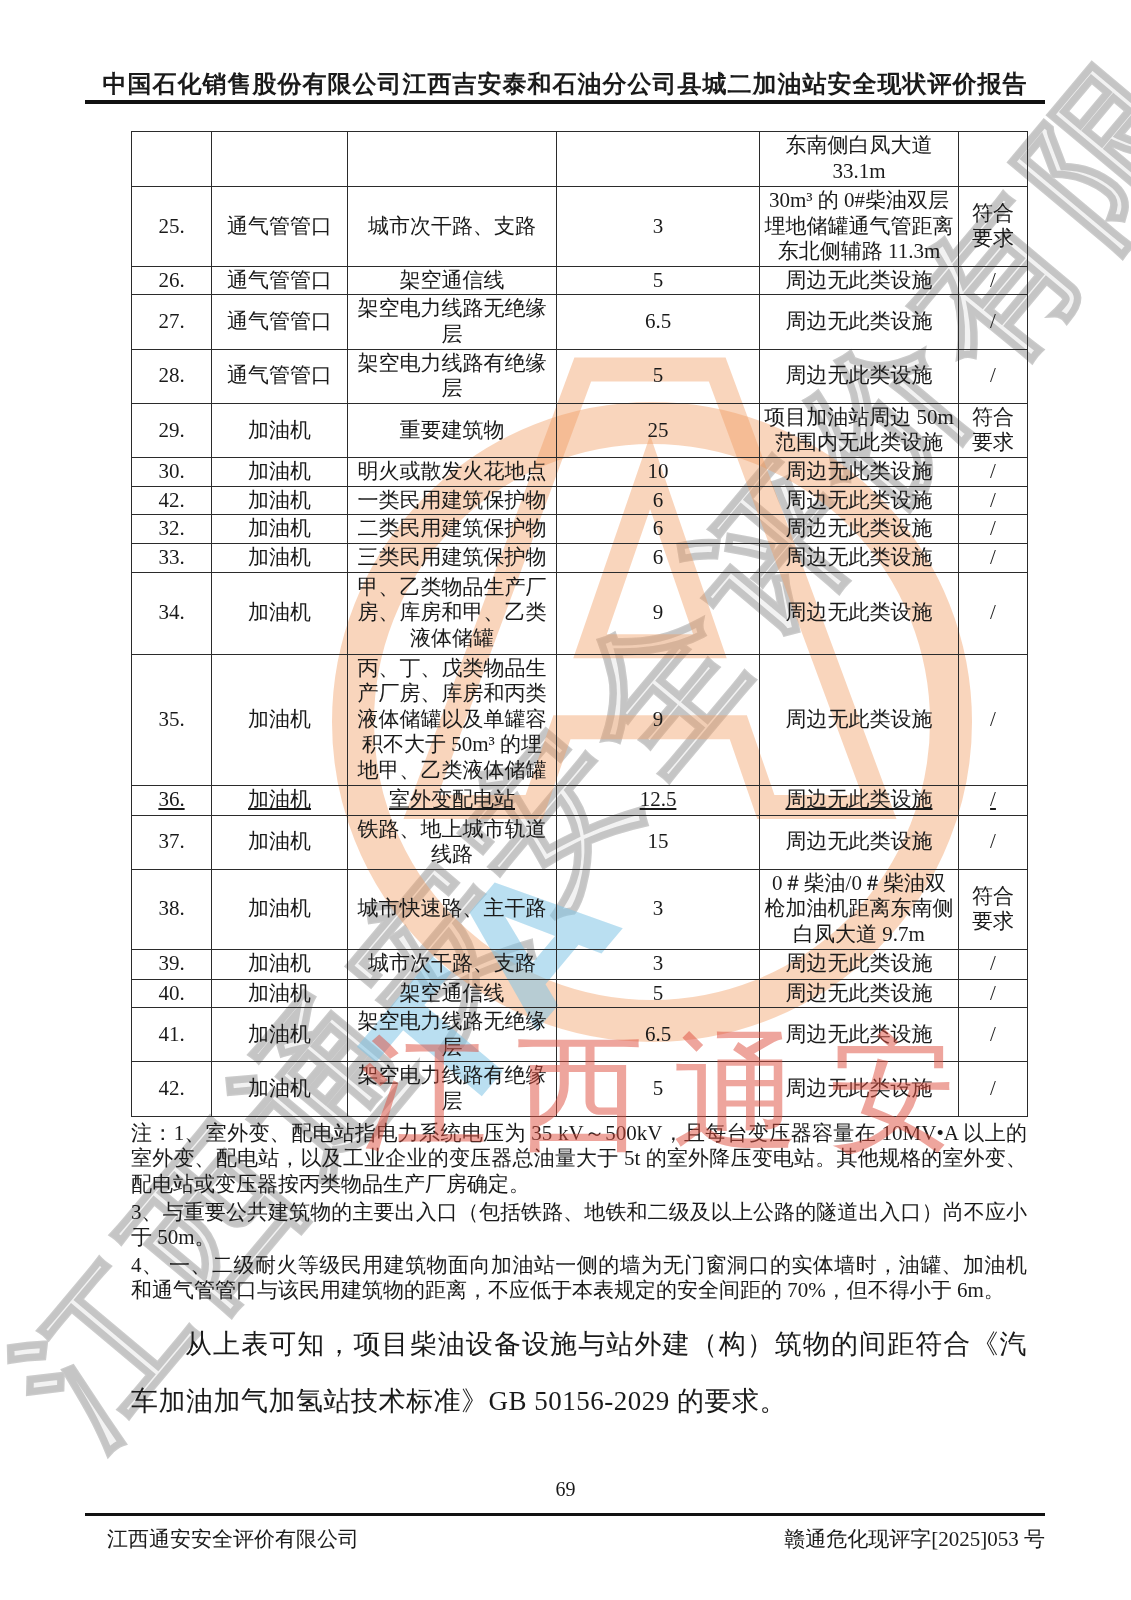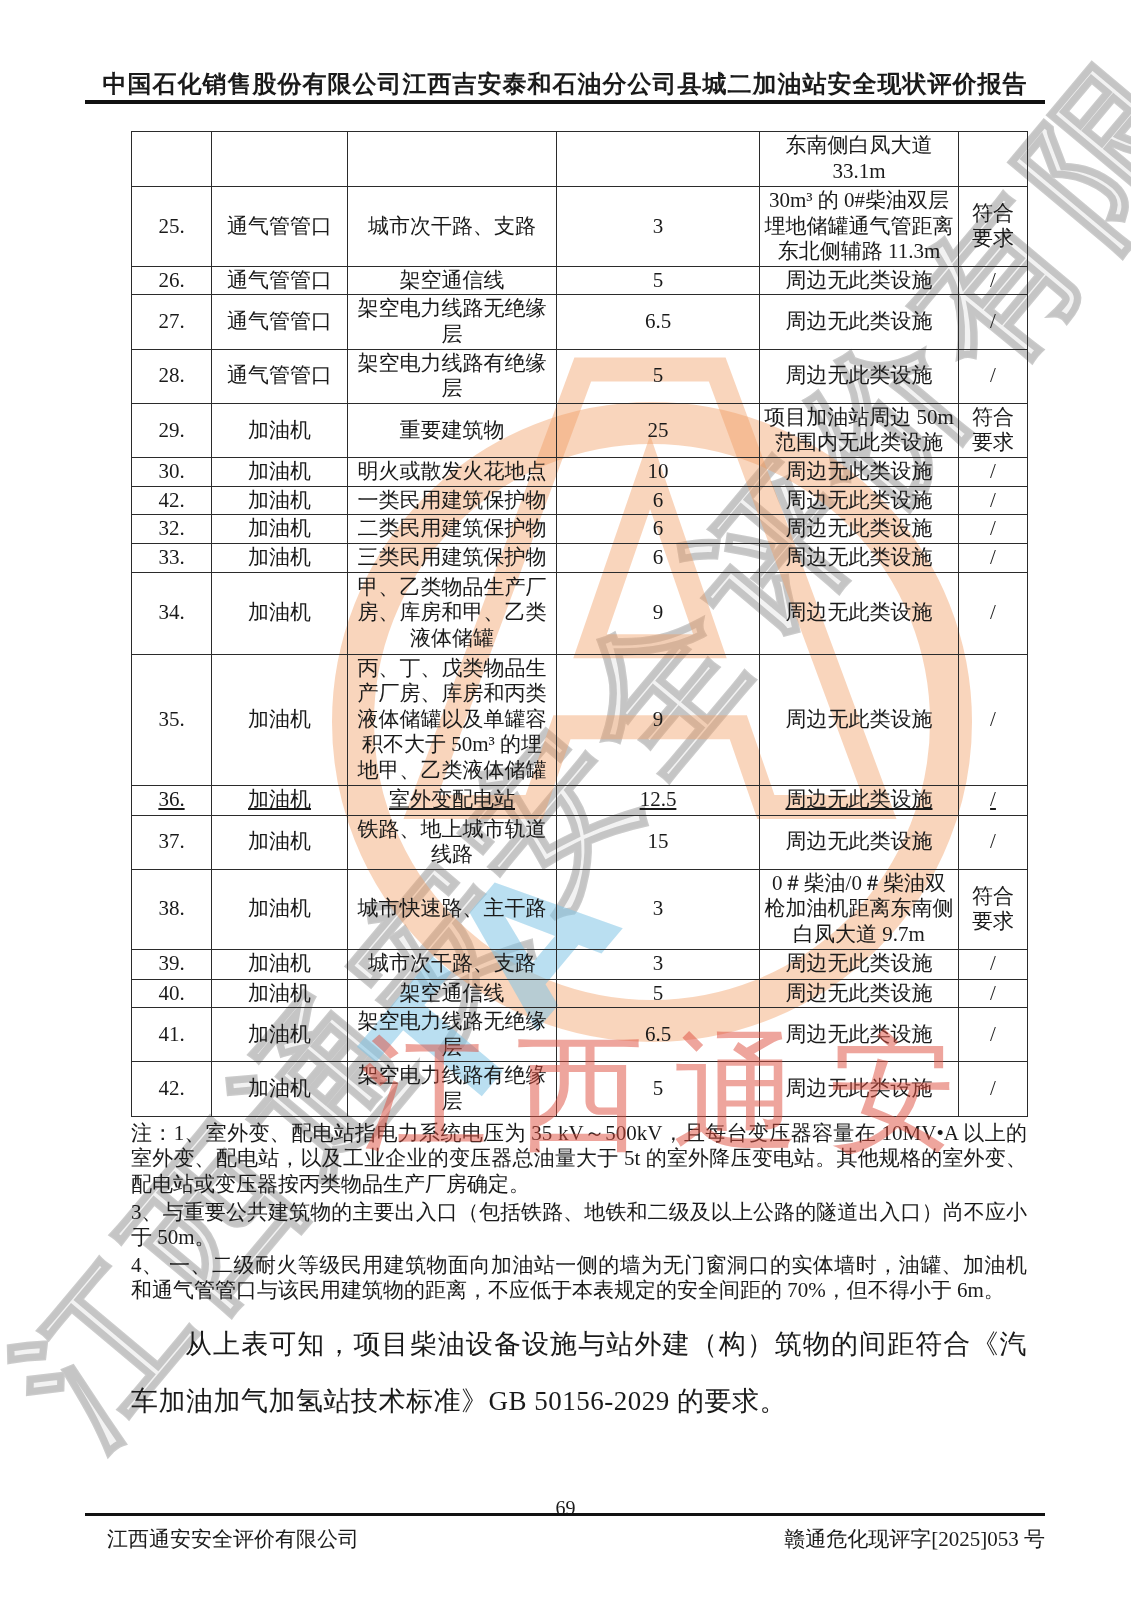--- a/index.html
+++ b/index.html
@@ -20,21 +20,21 @@
   .wm-a{left:350px;top:300px;width:600px;text-align:center;font-size:600px;line-height:1;
      font-family:"DejaVu Sans",sans-serif;font-weight:700;color:transparent;
      -webkit-text-stroke:24px rgba(240,156,96,0.42);z-index:0;}
   .wm-red{left:360px;top:1008px;font-size:128px;font-weight:400;letter-spacing:28px;
      white-space:nowrap;color:rgba(222,75,60,0.5);z-index:3;}
 
   
   .header{position:absolute;left:85px;right:86px;top:68px;text-align:center;
      border-bottom:4px solid #111;z-index:1;}
   .header-title{font-size:24px;font-weight:600;letter-spacing:1px;}
-  .pageno{position:absolute;left:0;right:0;top:1478px;text-align:center;font-size:20px;z-index:1;margin-top:19px;}
+  .pageno{position:absolute;left:0;right:0;top:1478px;text-align:center;font-size:20px;z-index:1;}
   .footer{position:absolute;left:85px;right:86px;top:1513px;border-top:3px solid #111;
      padding-top:9px;display:flex;justify-content:space-between;font-size:21px;z-index:1;}
   .footer span{display:inline-block;}
   .footer .fl{margin-left:22px;}
 
   
   .content{position:absolute;left:131px;top:131px;width:896px;z-index:1;}
   table{border-collapse:collapse;table-layout:fixed;width:896px;}
   td{border:1.5px solid #2b2b2b;text-align:center;vertical-align:middle;
      font-size:21px;line-height:1.22;padding:1px 4px;overflow:hidden;}

